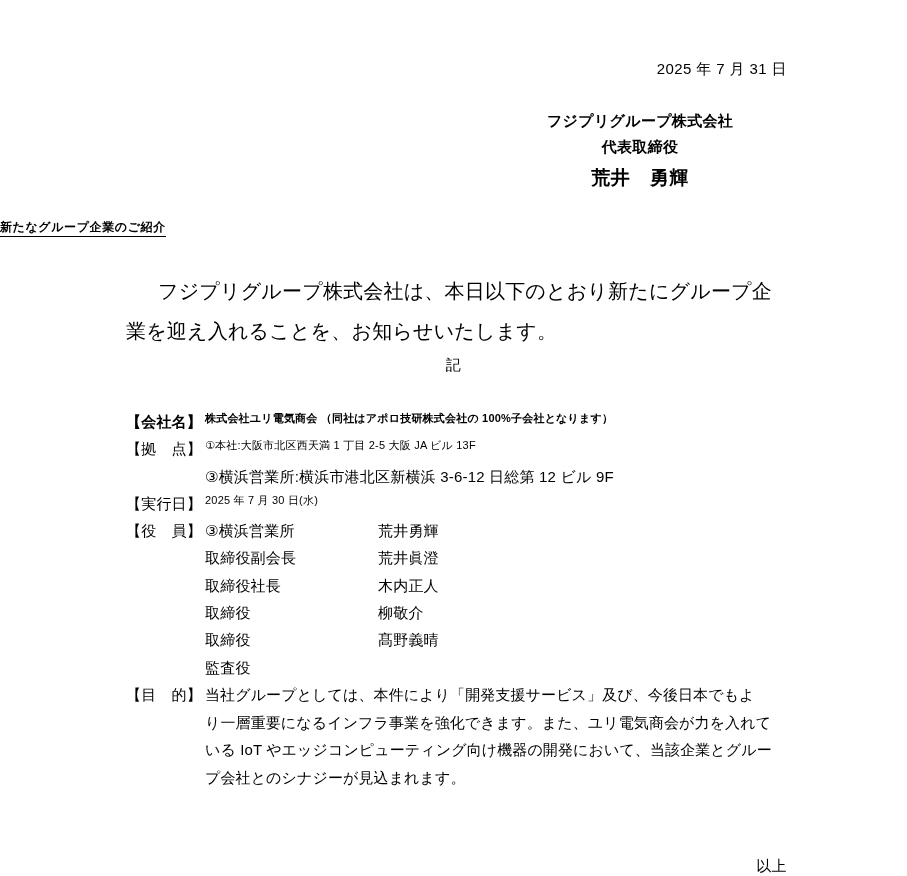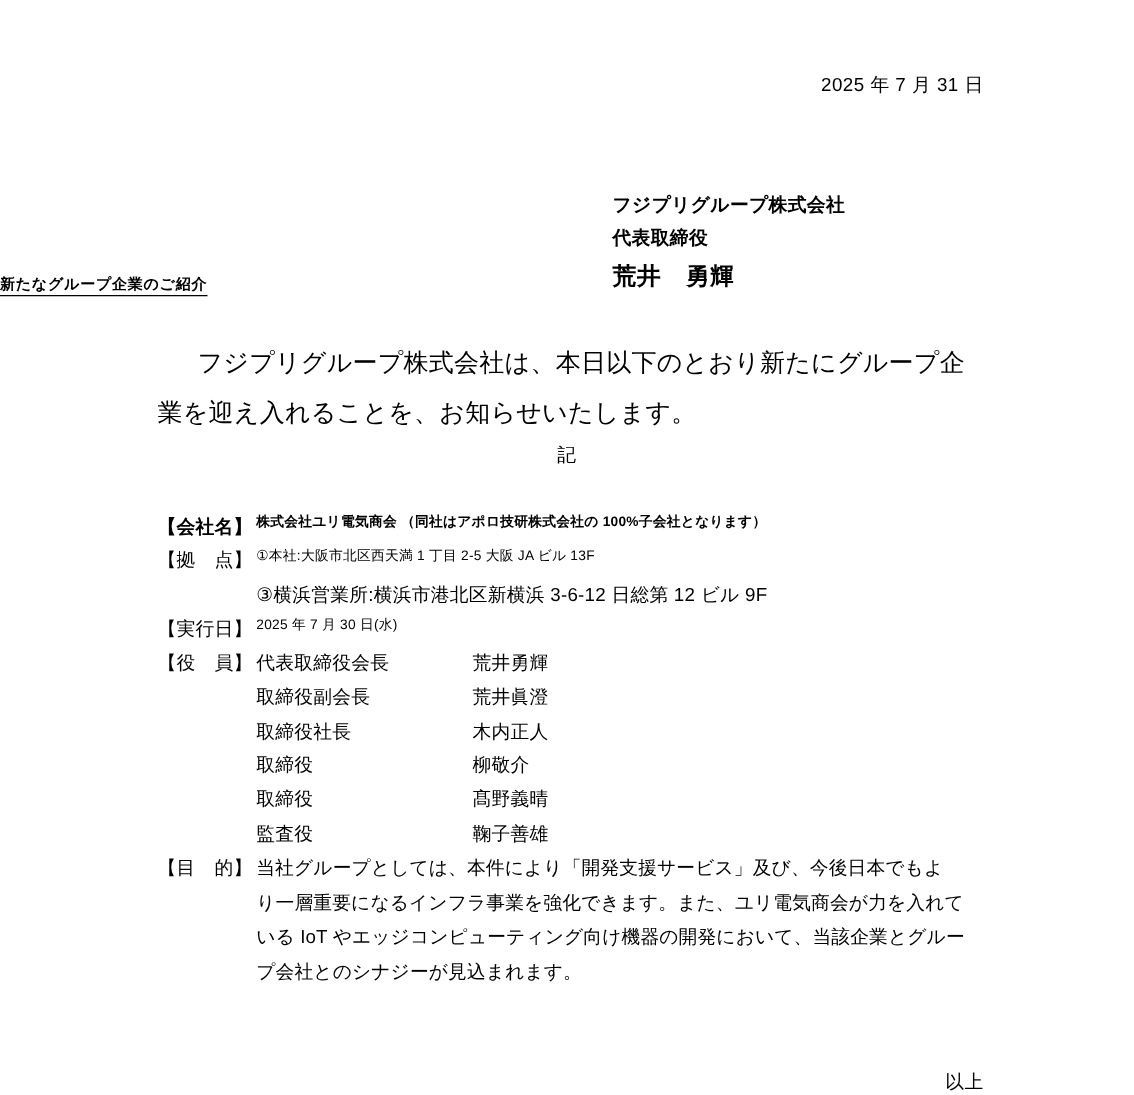--- a/index.html
+++ b/index.html
@@ -35,22 +35,22 @@
     font-size: 15px;
     letter-spacing: 0.4px;
     white-space: nowrap;
   }
 
   
   .sender-block {
     position: absolute;
     top: 92px;
     right: 117px;
+    text-align: center;
     width: 300px;
-    margin-top: 44px;
   }
   .sender-company {
     font-size: 15px;
     font-weight: bold;
     letter-spacing: 0.3px;
     line-height: 1.75;
     white-space: nowrap;
   }
   .sender-role {
     font-size: 15px;
@@ -226,21 +226,21 @@
     </div>
     <div class="subline">③横浜営業所:横浜市港北区新横浜 3-6-12  日総第 12 ビル  9F</div>
 
     <div class="row">
       <div class="row-label">【実行日】</div>
       <div class="row-value">2025 年 7 月 30 日(水)</div>
     </div>
 
     <div class="officer-row">
       <div class="row-label">【役　員】</div>
-      <div class="officer-title">代表取締役会長</div>
+      <div class="officer-title">③横浜営業所</div>
       <div class="officer-name">荒井勇輝</div>
     </div>
     <div class="officer-row">
       <div class="spacer"></div>
       <div class="officer-title">取締役副会長</div>
       <div class="officer-name">荒井眞澄</div>
     </div>
     <div class="officer-row">
       <div class="spacer"></div>
       <div class="officer-title">取締役社長</div>
@@ -252,21 +252,20 @@
       <div class="officer-name">柳敬介</div>
     </div>
     <div class="officer-row">
       <div class="spacer"></div>
       <div class="officer-title">取締役</div>
       <div class="officer-name">髙野義晴</div>
     </div>
     <div class="officer-row">
       <div class="spacer"></div>
       <div class="officer-title">監査役</div>
-      <div class="officer-name">鞠子善雄</div>
     </div>
 
     <div class="purpose-row">
       <div class="purpose-label">【目　的】</div>
       <div class="purpose-text">
         <p>当社グループとしては、本件により「開発支援サービス」及び、今後日本でもよ</p>
         <p>り一層重要になるインフラ事業を強化できます。また、ユリ電気商会が力を入れて</p>
         <p>いる IoT やエッジコンピューティング向け機器の開発において、当該企業とグルー</p>
         <p>プ会社とのシナジーが見込まれます。</p>
       </div>

